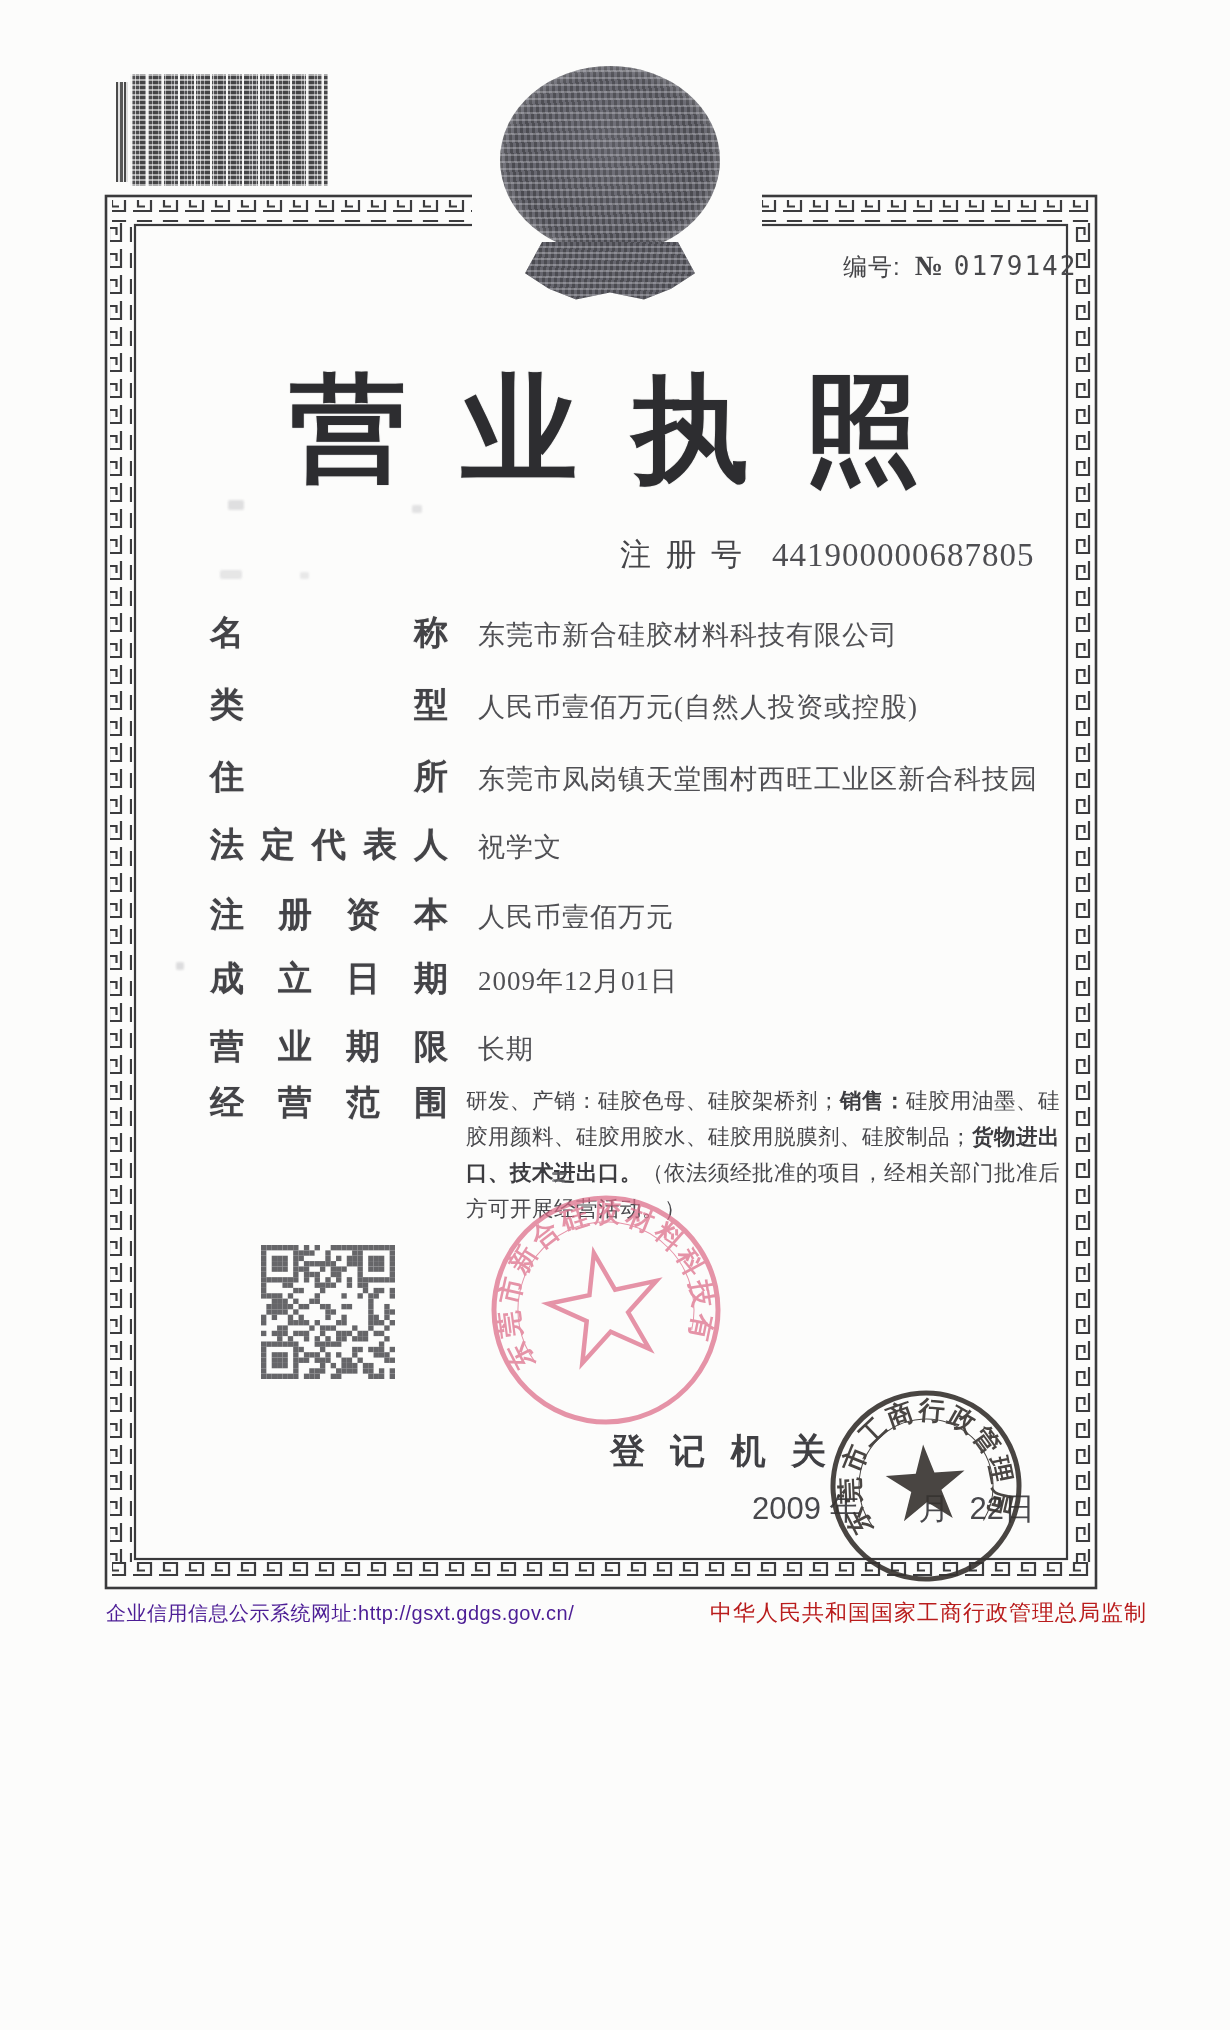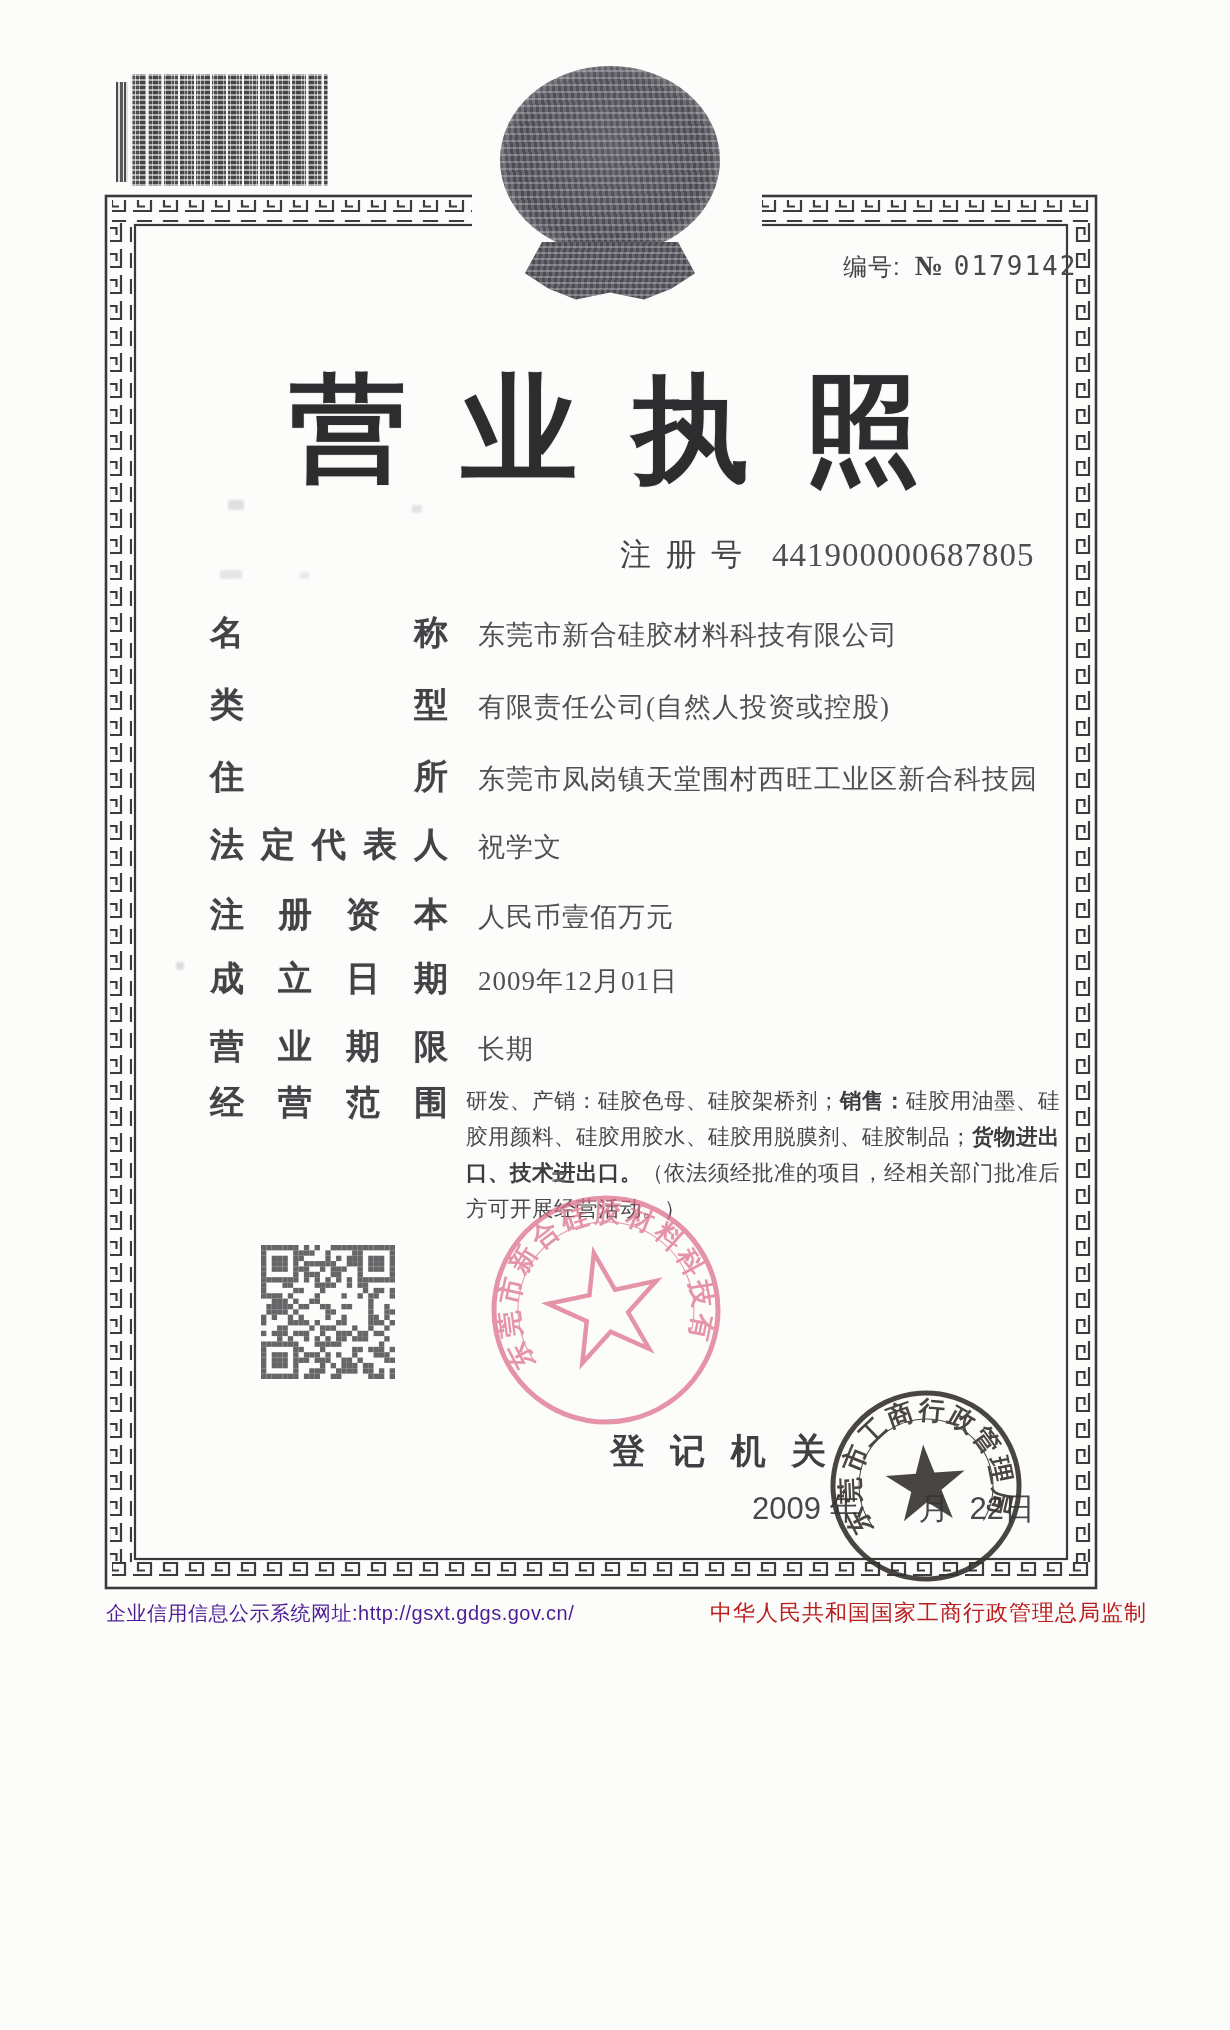--- a/index.html
+++ b/index.html
@@ -146,21 +146,21 @@
         <span>名</span>
         <span>称</span>
       </div>
     <div class="fvalue" data-bind="page.fields.0.value">东莞市新合硅胶材料科技有限公司</div>
   </div>
   <div class="row" style="top:682px">
     <div class="flabel" data-bind-chars="page.fields.1.label">
         <span>类</span>
         <span>型</span>
       </div>
-    <div class="fvalue" data-bind="page.fields.1.value">有限责任公司(自然人投资或控股)</div>
+    <div class="fvalue" data-bind="page.fields.1.value">人民币壹佰万元(自然人投资或控股)</div>
   </div>
   <div class="row" style="top:754px">
     <div class="flabel" data-bind-chars="page.fields.2.label">
         <span>住</span>
         <span>所</span>
       </div>
     <div class="fvalue" data-bind="page.fields.2.value">东莞市凤岗镇天堂围村西旺工业区新合科技园</div>
   </div>
   <div class="row" style="top:822px">
     <div class="flabel" data-bind-chars="page.fields.3.label">

